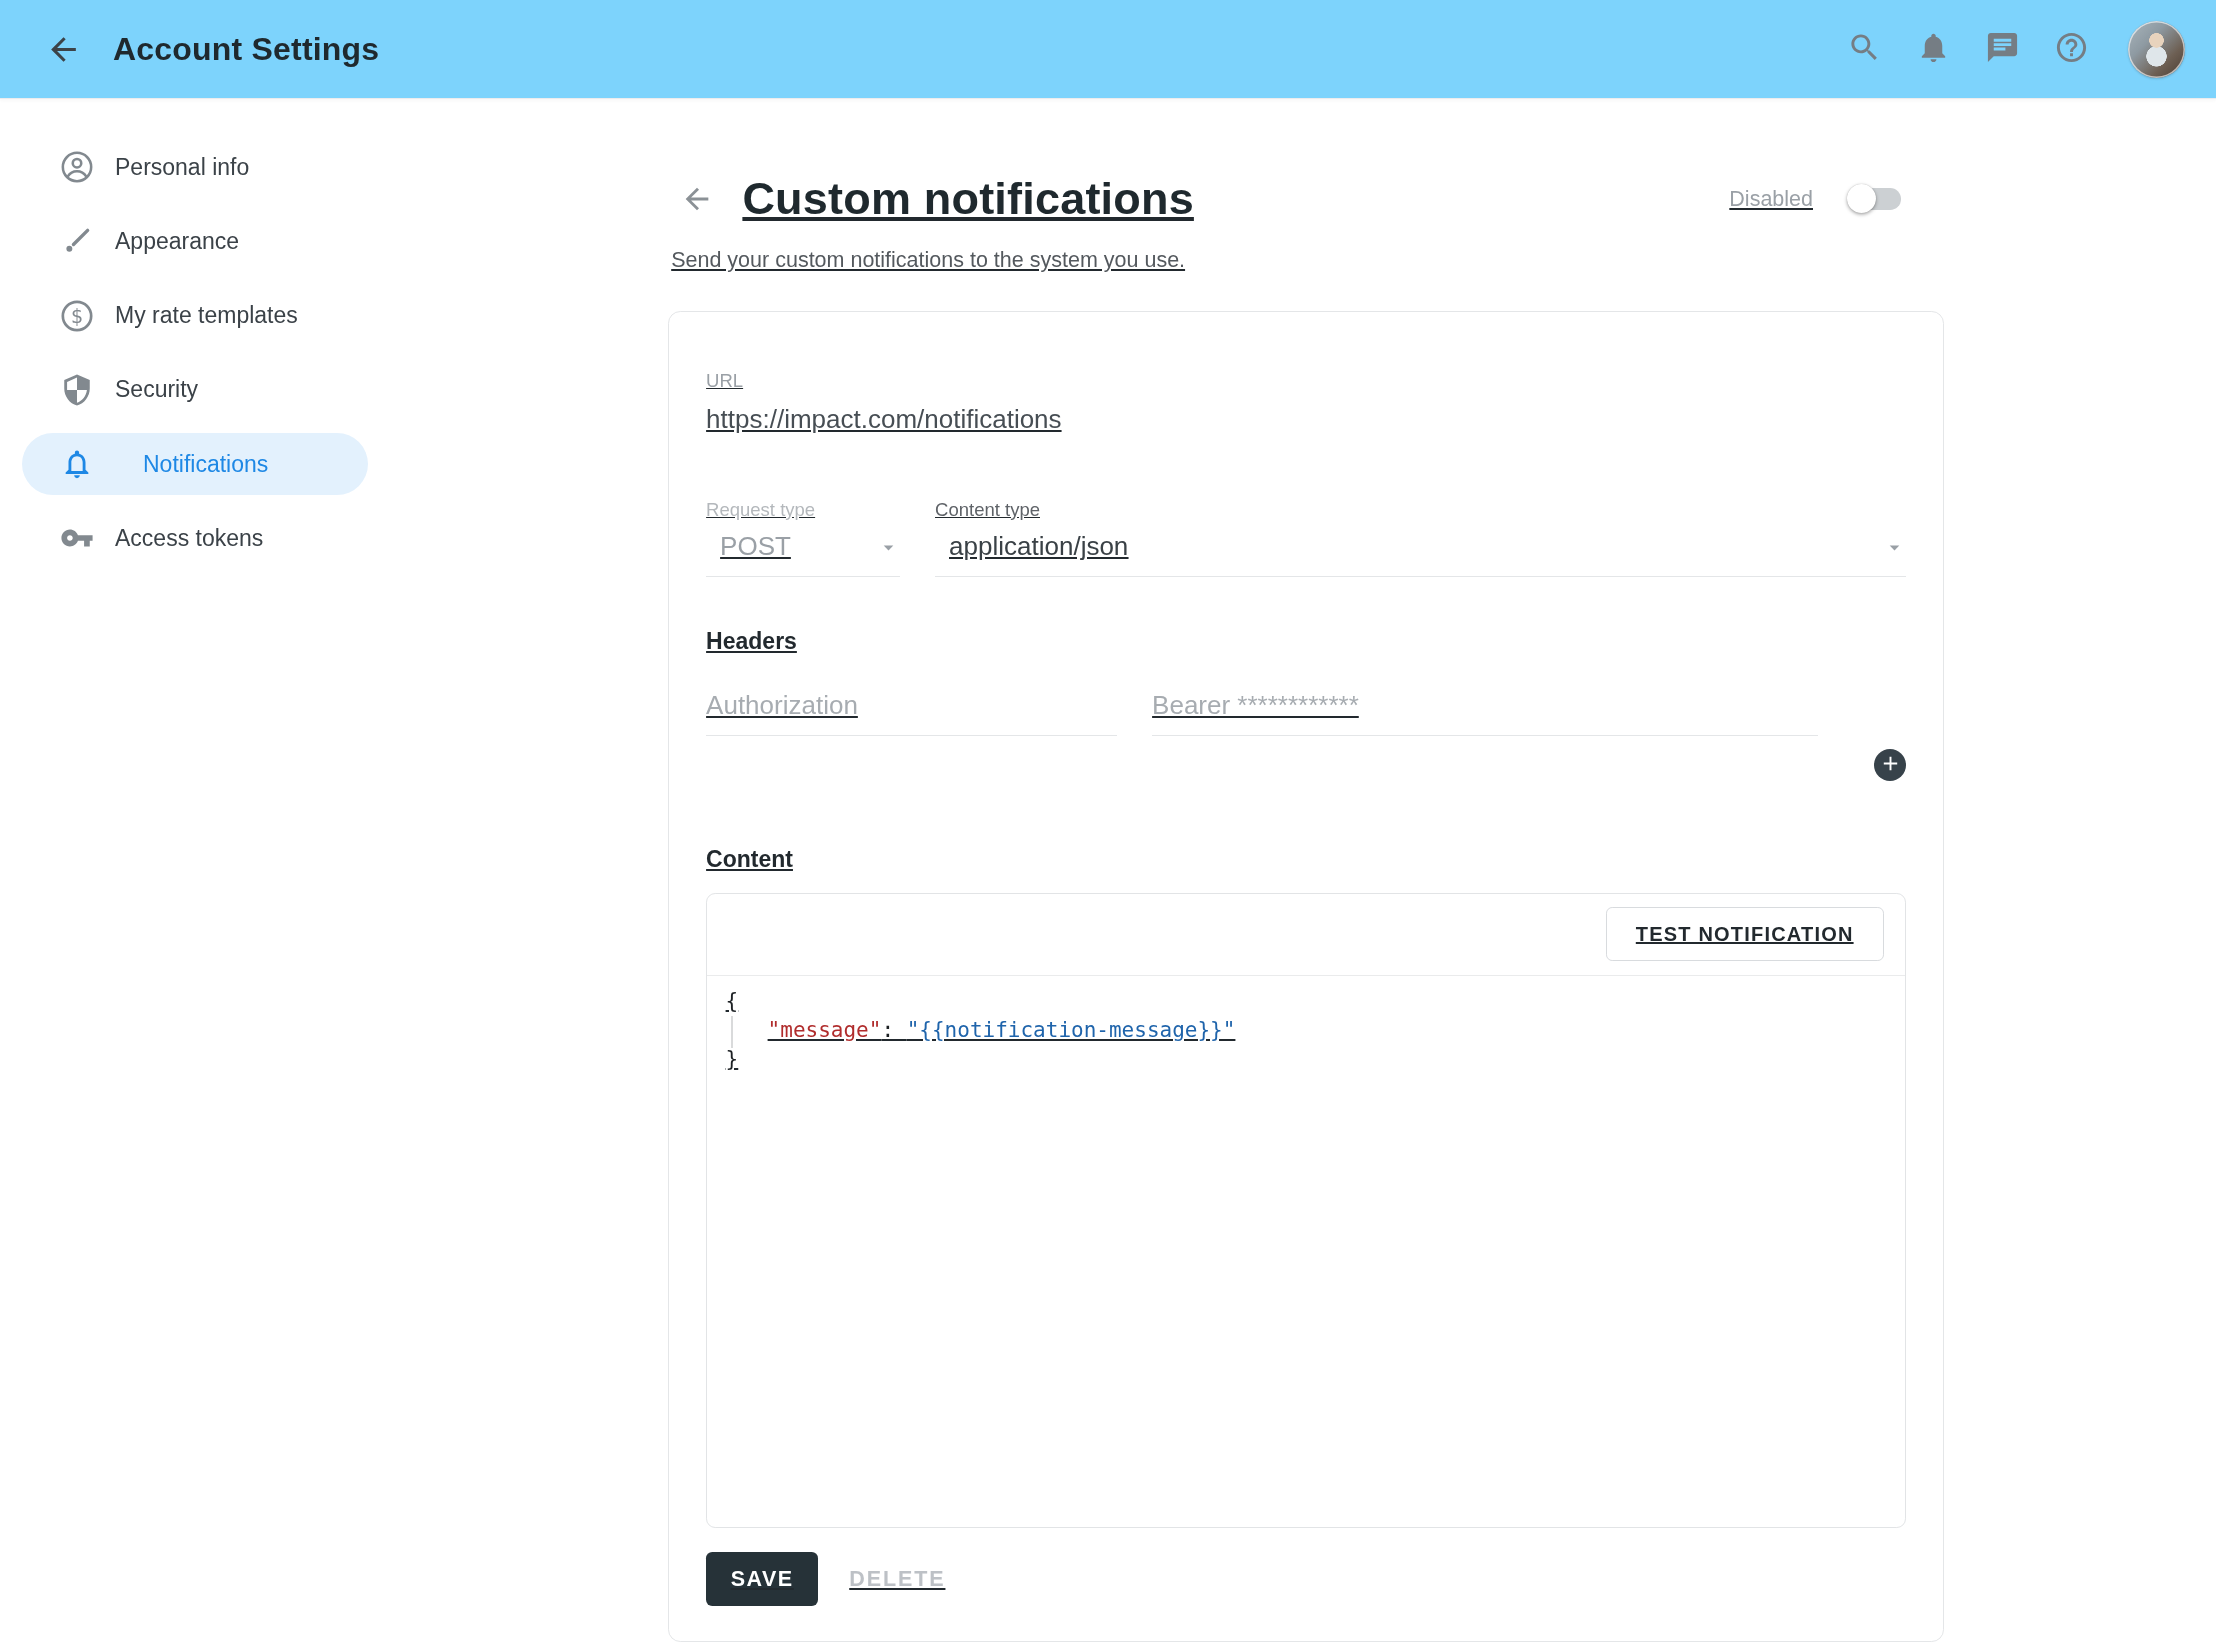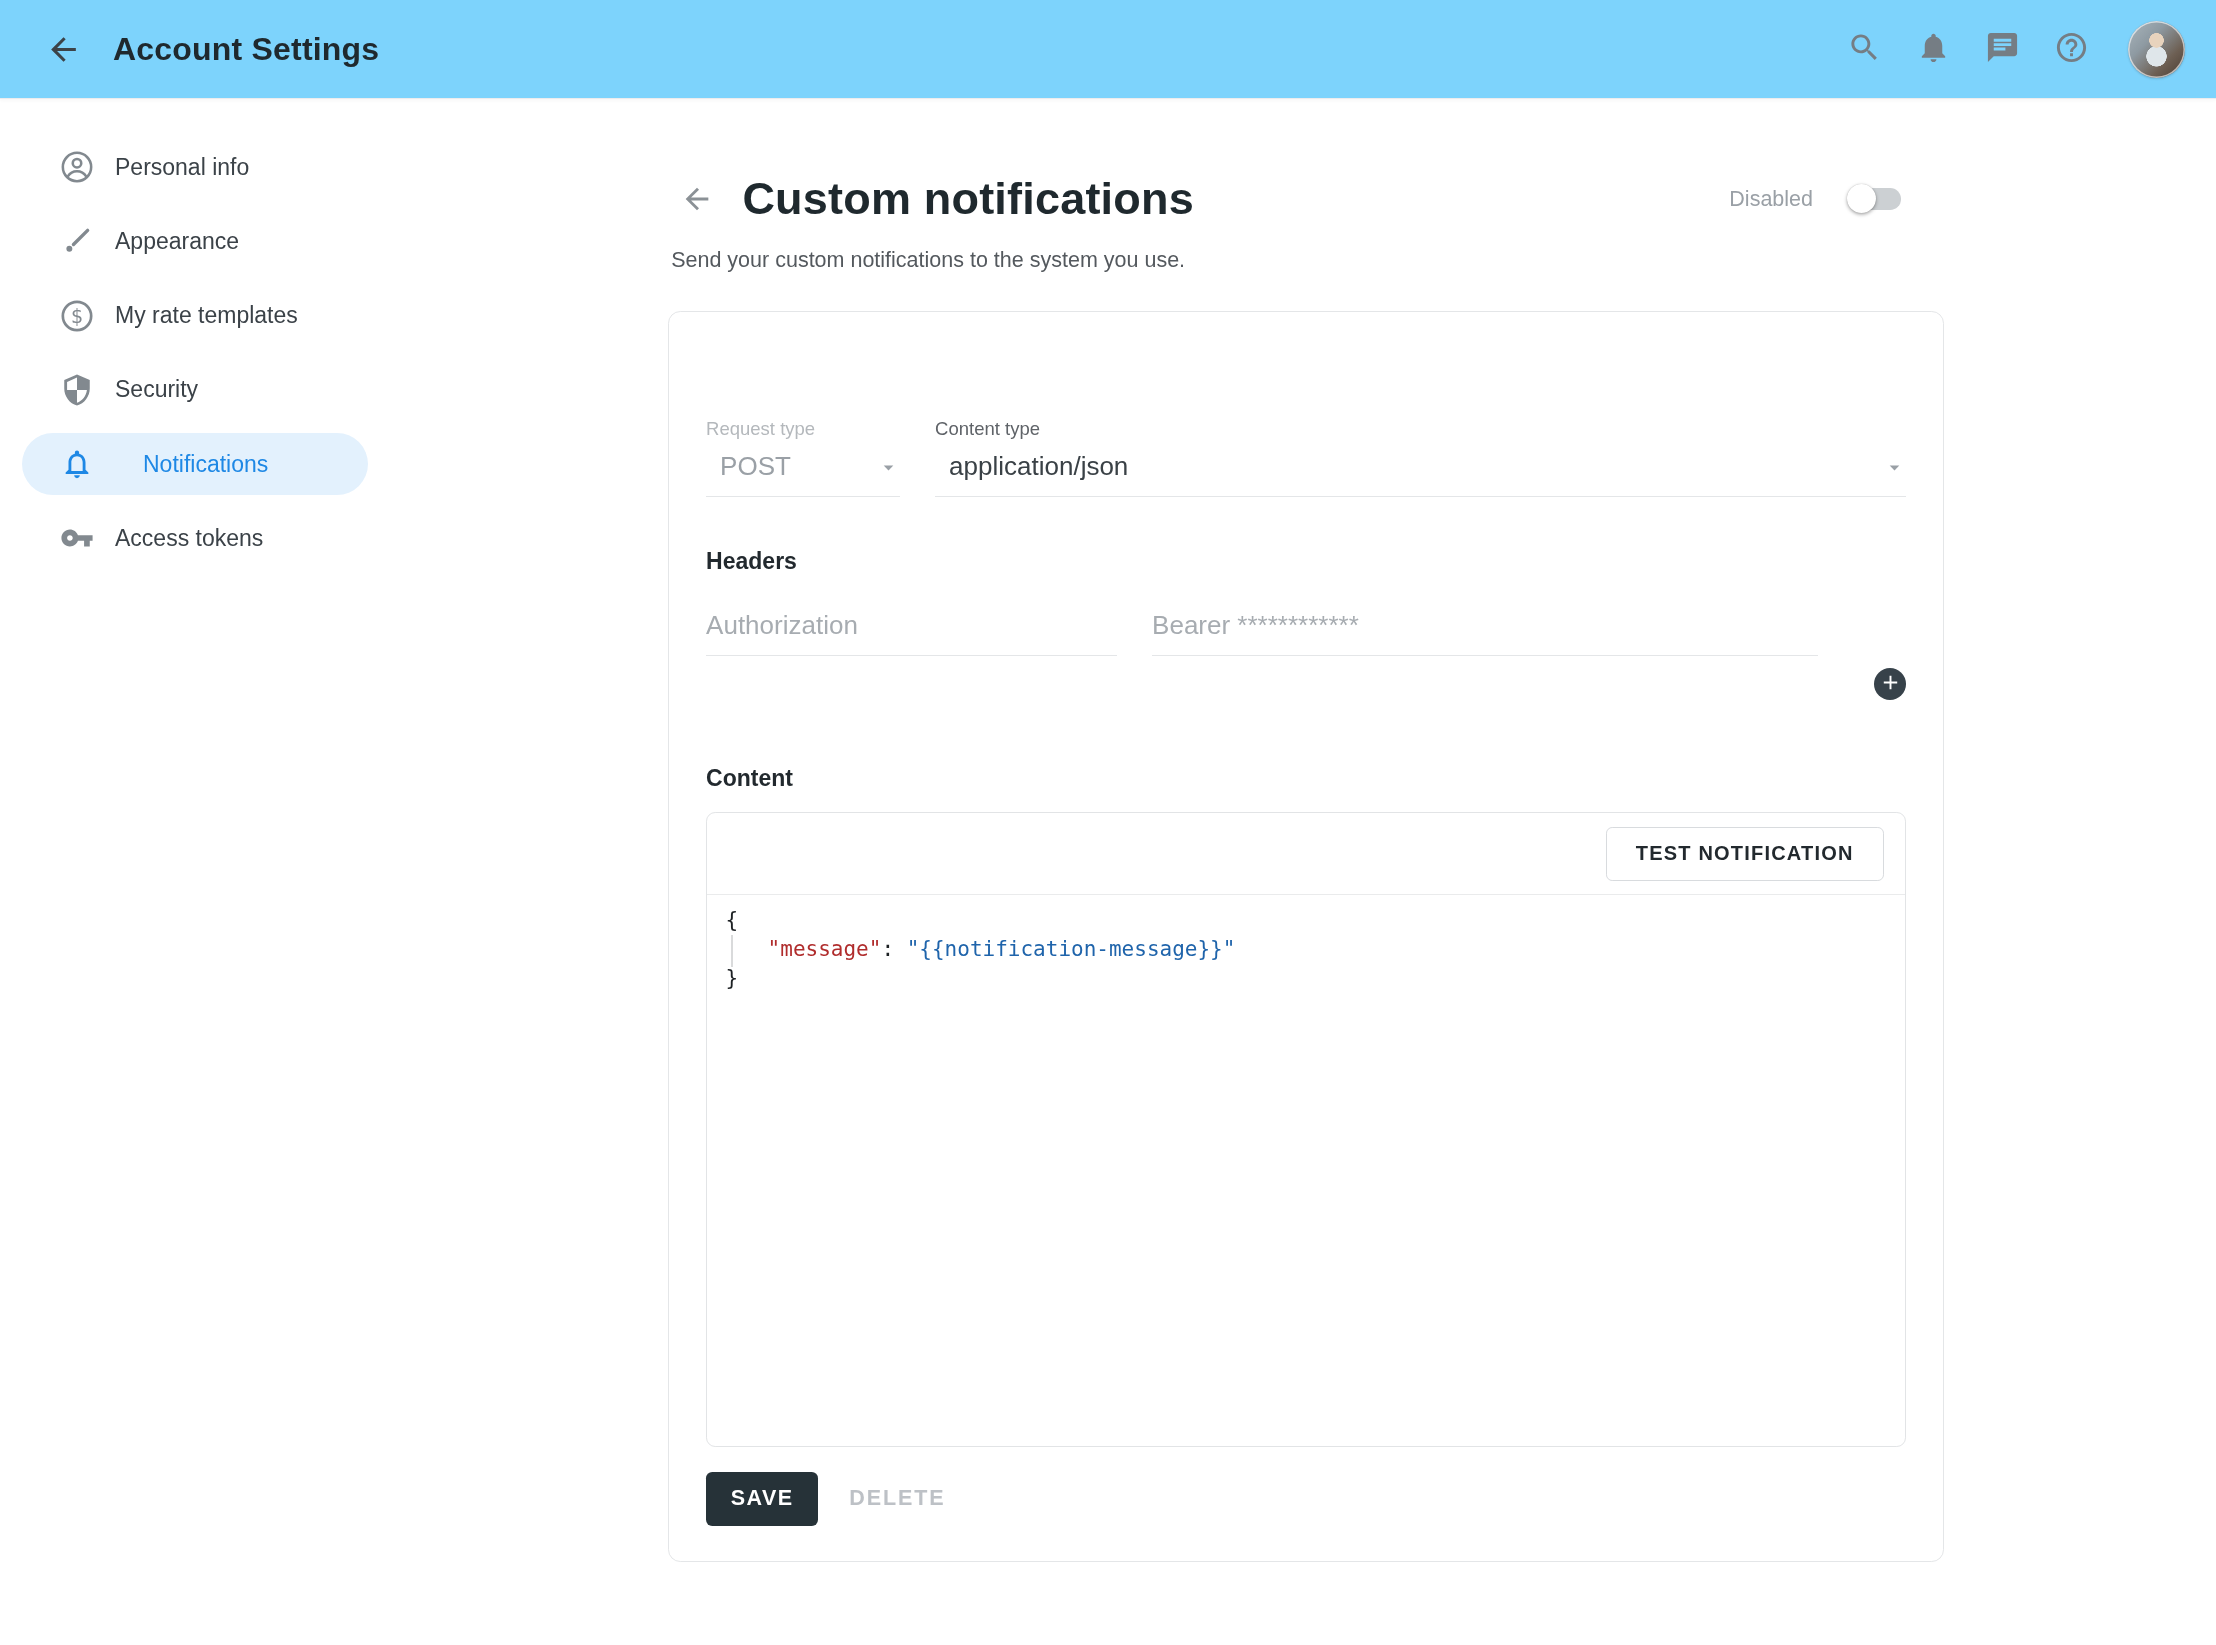--- a/index.html
+++ b/index.html
@@ -29,21 +29,21 @@
   .side-item { height:62px; margin:0 1.5px 12.3px 21.5px; border-radius:34px; display:flex; align-items:center;
     padding-left:38px; cursor:pointer; }
   .side-item .s-icon { width:34px; height:34px; color:#82898f; flex-shrink:0; }
   .side-item .s-icon svg { width:34px; height:34px; }
   .side-item .s-label { margin-left:21.5px; font-size:23px; color:#3b4248; }
   .side-item.active { background:#e3f1fd;gap:28px; }
   .side-item.active .s-icon { color:#1e88e5; }
   .side-item.active .s-label { color:#1e88e5; font-weight:500; }
 
   .main { padding-left:296px; width:1847px; }
-  .content { width:1276px; }
+  .content { width:1276px;text-decoration:underline; }
 
   
   .head-row { margin-top:74px; display:flex; align-items:center; }
   .head-back { width:34px; height:34px; color:#8b9196; cursor:pointer; flex-shrink:0; margin-left:15.4px; }
   .head-back svg { width:34px; height:34px; }
   .page-title { font-size:45px; font-weight:700; color:#1f292e; margin-left:28px; letter-spacing:0.2px; }
   .head-spacer { flex:1; }
   .toggle-group { display:flex; align-items:center; margin-right:40px; }
   .toggle-label { font-size:21.5px; color:#9aa0a6; margin-right:37px; }
   .switch { position:relative; width:51px; height:21.5px; border-radius:10.8px; background:#ccd0d3; cursor:pointer; }
@@ -232,20 +232,24 @@
             <div class="switch">
               <div class="thumb"></div>
             </div>
           </div>
         </div>
 
         <p class="subtitle">Send your custom notifications to the system you use.</p>
 
         <section class="card">
 
+          <div class="url-block">
+            <div class="field-label">URL</div>
+            <input class="url-value underline" type="text" value="https://impact.com/notifications" style="">
+          </div>
 
           <div class="type-row">
             <div class="sel request underline">
               <div class="field-label dim">Request type</div>
               <div class="sel-value">
                 <span>POST</span>
                 <span class="caret">
                   <svg viewBox="0 0 24 24" fill="currentColor">
                       <path d="M7 10l5 5 5-5z"></path>
                     </svg>

